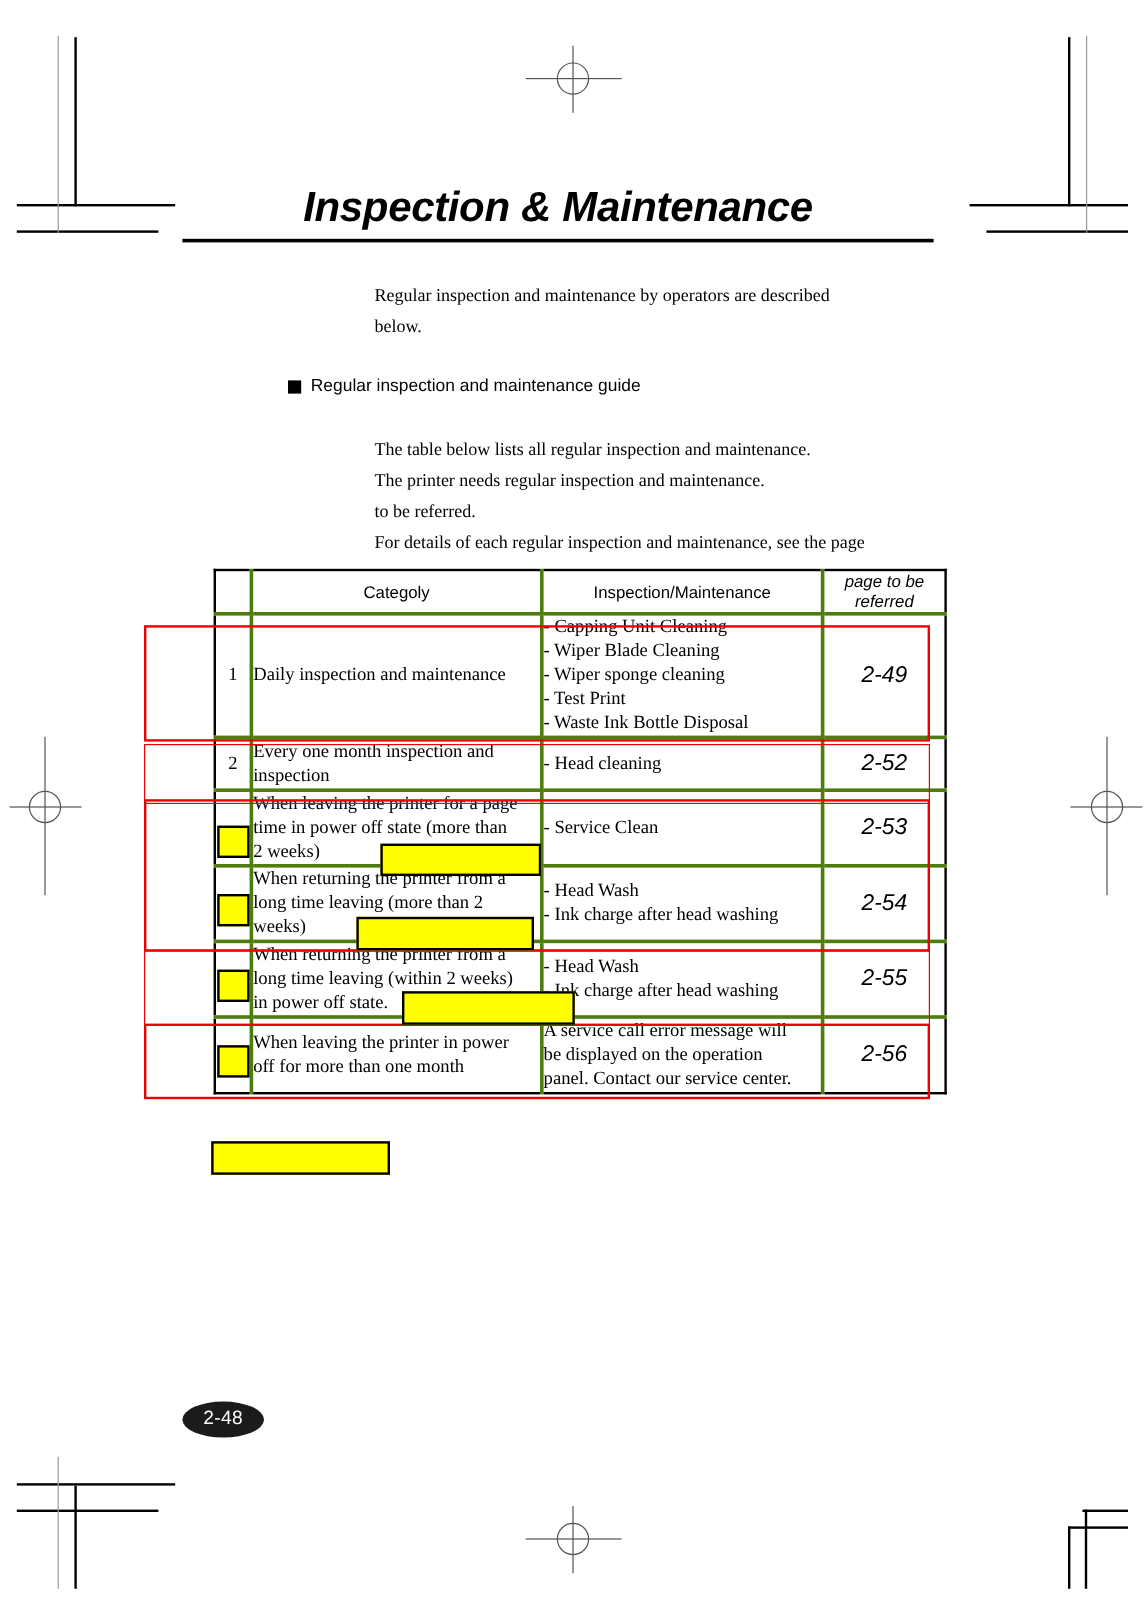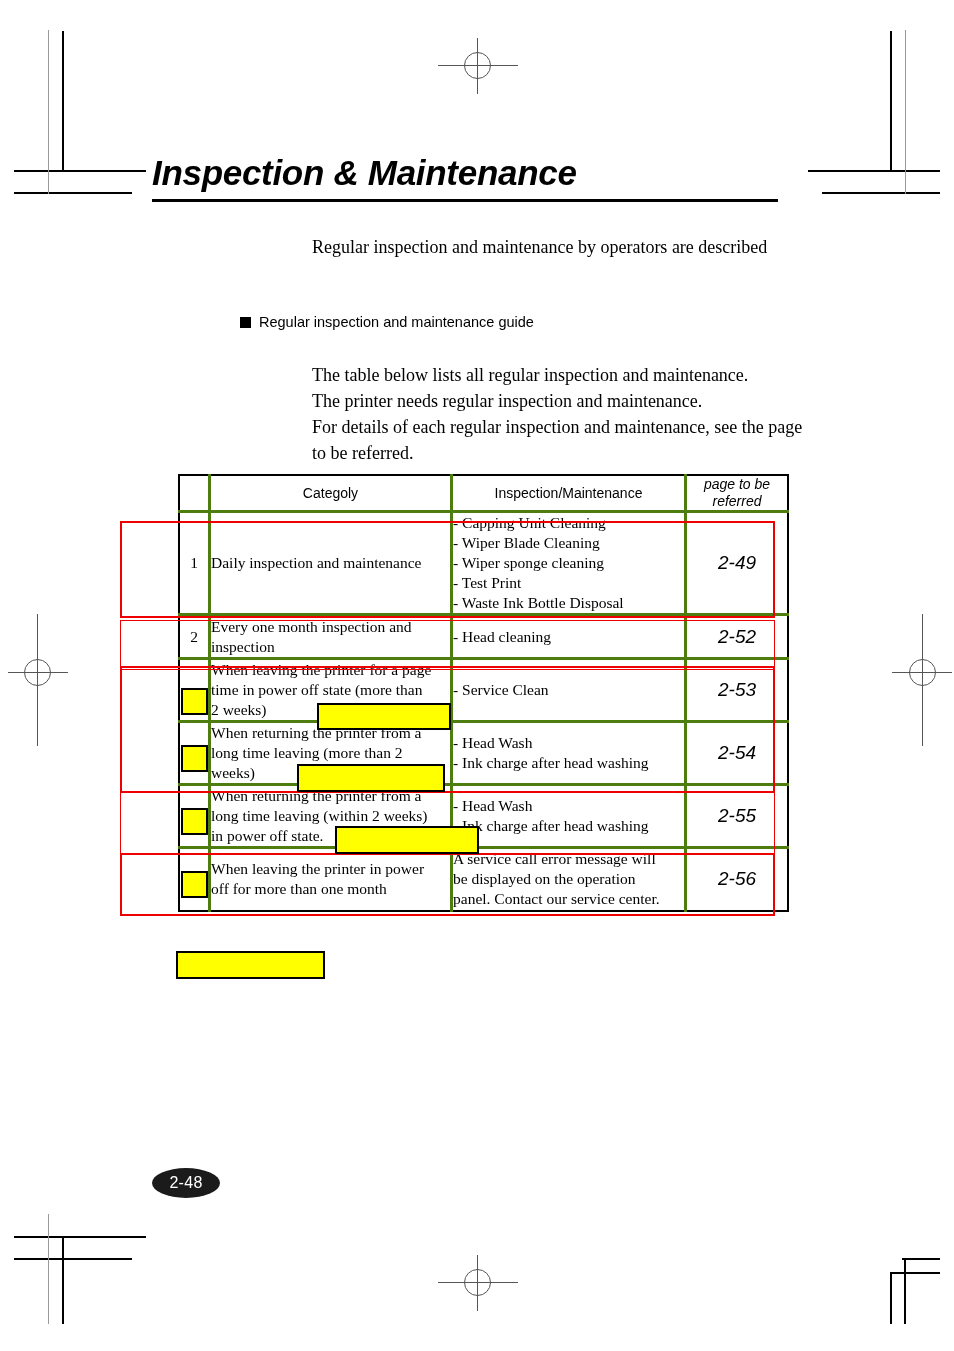--- a/index.html
+++ b/index.html
@@ -28,20 +28,21 @@
     box-sizing: border-box;
   }
   .regmark .h, .regmark .v { position: absolute; background: #555555; }
 
   
   .title-wrap {
     position: absolute;
     left: 152px;
     top: 152px;
     width: 626px;
+    text-align: center;
   }
   .doc-title {
     font-family: "Liberation Sans", "DejaVu Sans", sans-serif;
     font-style: italic;
     font-weight: bold;
     font-size: 35px;
     line-height: 42px;
     letter-spacing: -0.3px;
     margin: 0;
     white-space: nowrap;
@@ -49,21 +50,21 @@
   .title-rule {
     margin-top: 5px;
     height: 3px;
     background: #000000;
   }
 
   
   .para {
     position: absolute;
     font-family: "Liberation Serif", "DejaVu Serif", serif;
-    font-size: 18px;
+    font-size: 15px;
     line-height: 26px;
   }
   .para div { white-space: nowrap; }
 
   .bullet-head {
     position: absolute;
     left: 240px;
     top: 312px;
     font-family: "Liberation Sans", "DejaVu Sans", sans-serif;
     font-size: 14.5px;
@@ -222,32 +223,33 @@
     <div class="circ" style="left:21px; top:29px; width:27px; height:27px;"></div>
   </div>
 
   <div class="title-wrap">
     <h1 class="doc-title">Inspection &amp; Maintenance</h1>
     <div class="title-rule"></div>
   </div>
 
   <div class="para" style="left:312px; top:234px; width:480px;">
     <div>Regular inspection and maintenance by operators are described</div>
+    <div>below.</div>
   </div>
 
   <div class="bullet-head">
     <span class="bullet-sq"></span>
     <span>Regular inspection and maintenance guide</span>
   </div>
 
   <div class="para" style="left:312px; top:362px; width:480px;">
     <div>The table below lists all regular inspection and maintenance.</div>
     <div>The printer needs regular inspection and maintenance.</div>
+    <div>to be referred.</div>
     <div>For details of each regular inspection and maintenance, see the page</div>
-    <div>to be referred.</div>
   </div>
 
   <table class="tbl">
     <thead>
       <tr>
         <th class="c-num hdr-cell outer-top outer-left"></th>
         <th class="c-cat hdr-cell outer-top">Categoly</th>
         <th class="c-insp hdr-cell outer-top">Inspection/Maintenance</th>
         <th class="c-page hdr-cell outer-top outer-right">
           <div>page to be</div>

